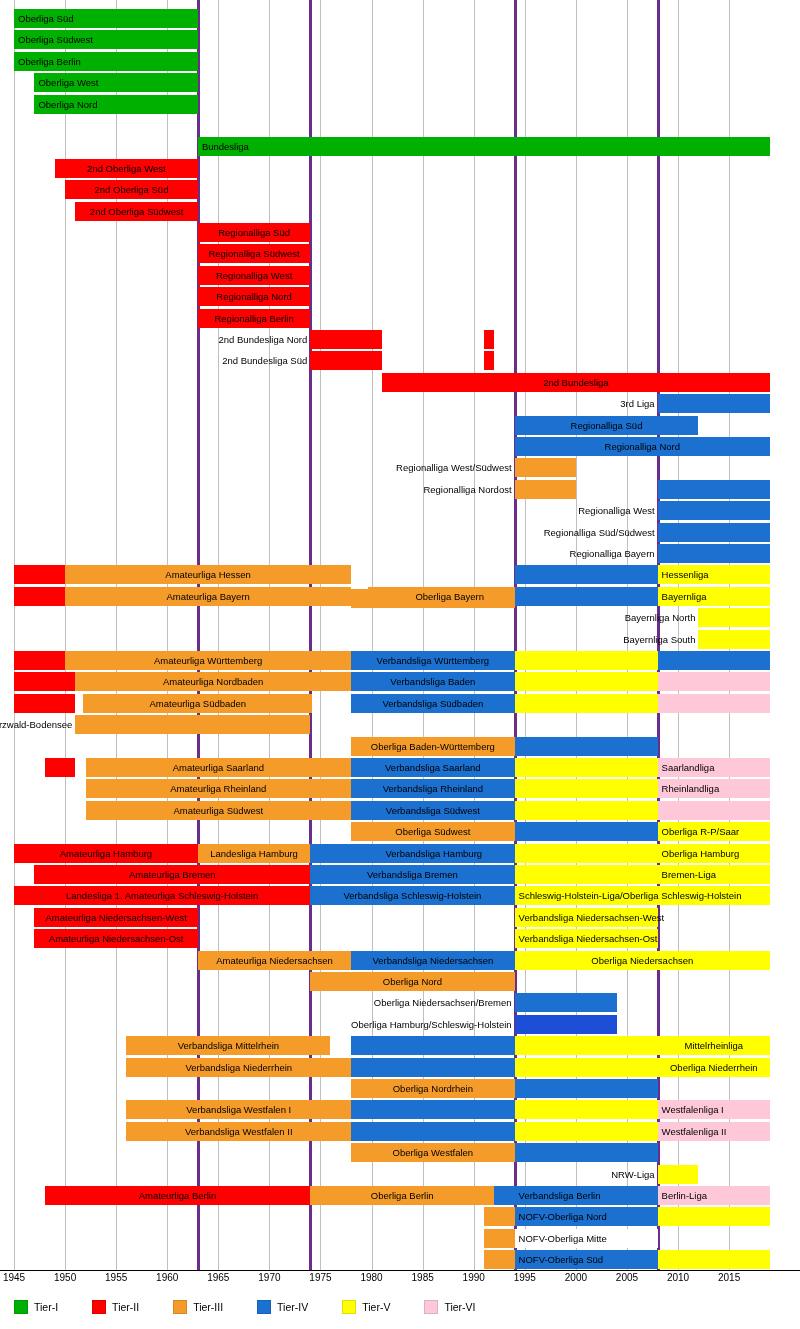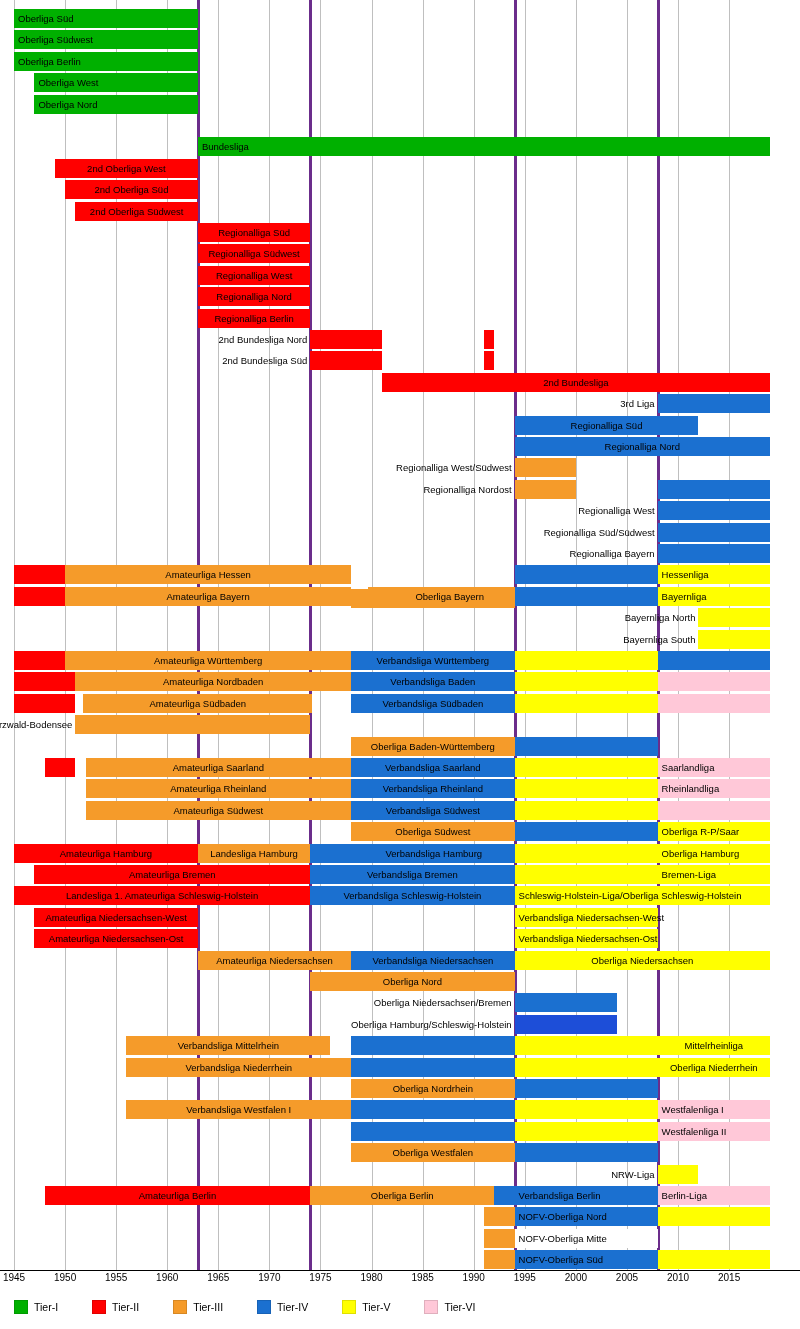--- a/index.html
+++ b/index.html
@@ -377,20 +377,23 @@
       </div>
       <div class="bar" style="left: 514.595px; width: 143.027px; top: 1079px; background: rgb(27, 112, 208);"></div>
       <div class="bar" style="left: 126.378px; width: 224.757px; top: 1100.4px; background: rgb(245, 155, 42);">
         <span class="lbl center">Verbandsliga Westfalen I</span>
       </div>
       <div class="bar" style="left: 351.135px; width: 163.459px; top: 1100.4px; background: rgb(27, 112, 208);"></div>
       <div class="bar" style="left: 514.595px; width: 143.027px; top: 1100.4px; background: rgb(255, 255, 0);"></div>
       <div class="bar" style="left: 657.622px; width: 112.378px; top: 1100.4px; background: rgb(255, 200, 216);">
         <span class="lbl inner-left">Westfalenliga I</span>
       </div>
+      <div class="bar" style="left: 126.378px; width: 224.757px; top: 1121.8px; background: rgb(245, 155, 42);">
+        <span class="lbl center">Verbandsliga Westfalen II</span>
+      </div>
       <div class="bar" style="left: 351.135px; width: 163.459px; top: 1121.8px; background: rgb(27, 112, 208);"></div>
       <div class="bar" style="left: 514.595px; width: 143.027px; top: 1121.8px; background: rgb(255, 255, 0);"></div>
       <div class="bar" style="left: 657.622px; width: 112.378px; top: 1121.8px; background: rgb(255, 200, 216);">
         <span class="lbl inner-left">Westfalenliga II</span>
       </div>
       <div class="bar" style="left: 351.135px; width: 163.459px; top: 1143.2px; background: rgb(245, 155, 42);">
         <span class="lbl center">Oberliga Westfalen</span>
       </div>
       <div class="bar" style="left: 514.595px; width: 143.027px; top: 1143.2px; background: rgb(27, 112, 208);"></div>
       <div class="bar" style="left: 657.622px; width: 40.8649px; top: 1164.6px; background: rgb(255, 255, 0);">

